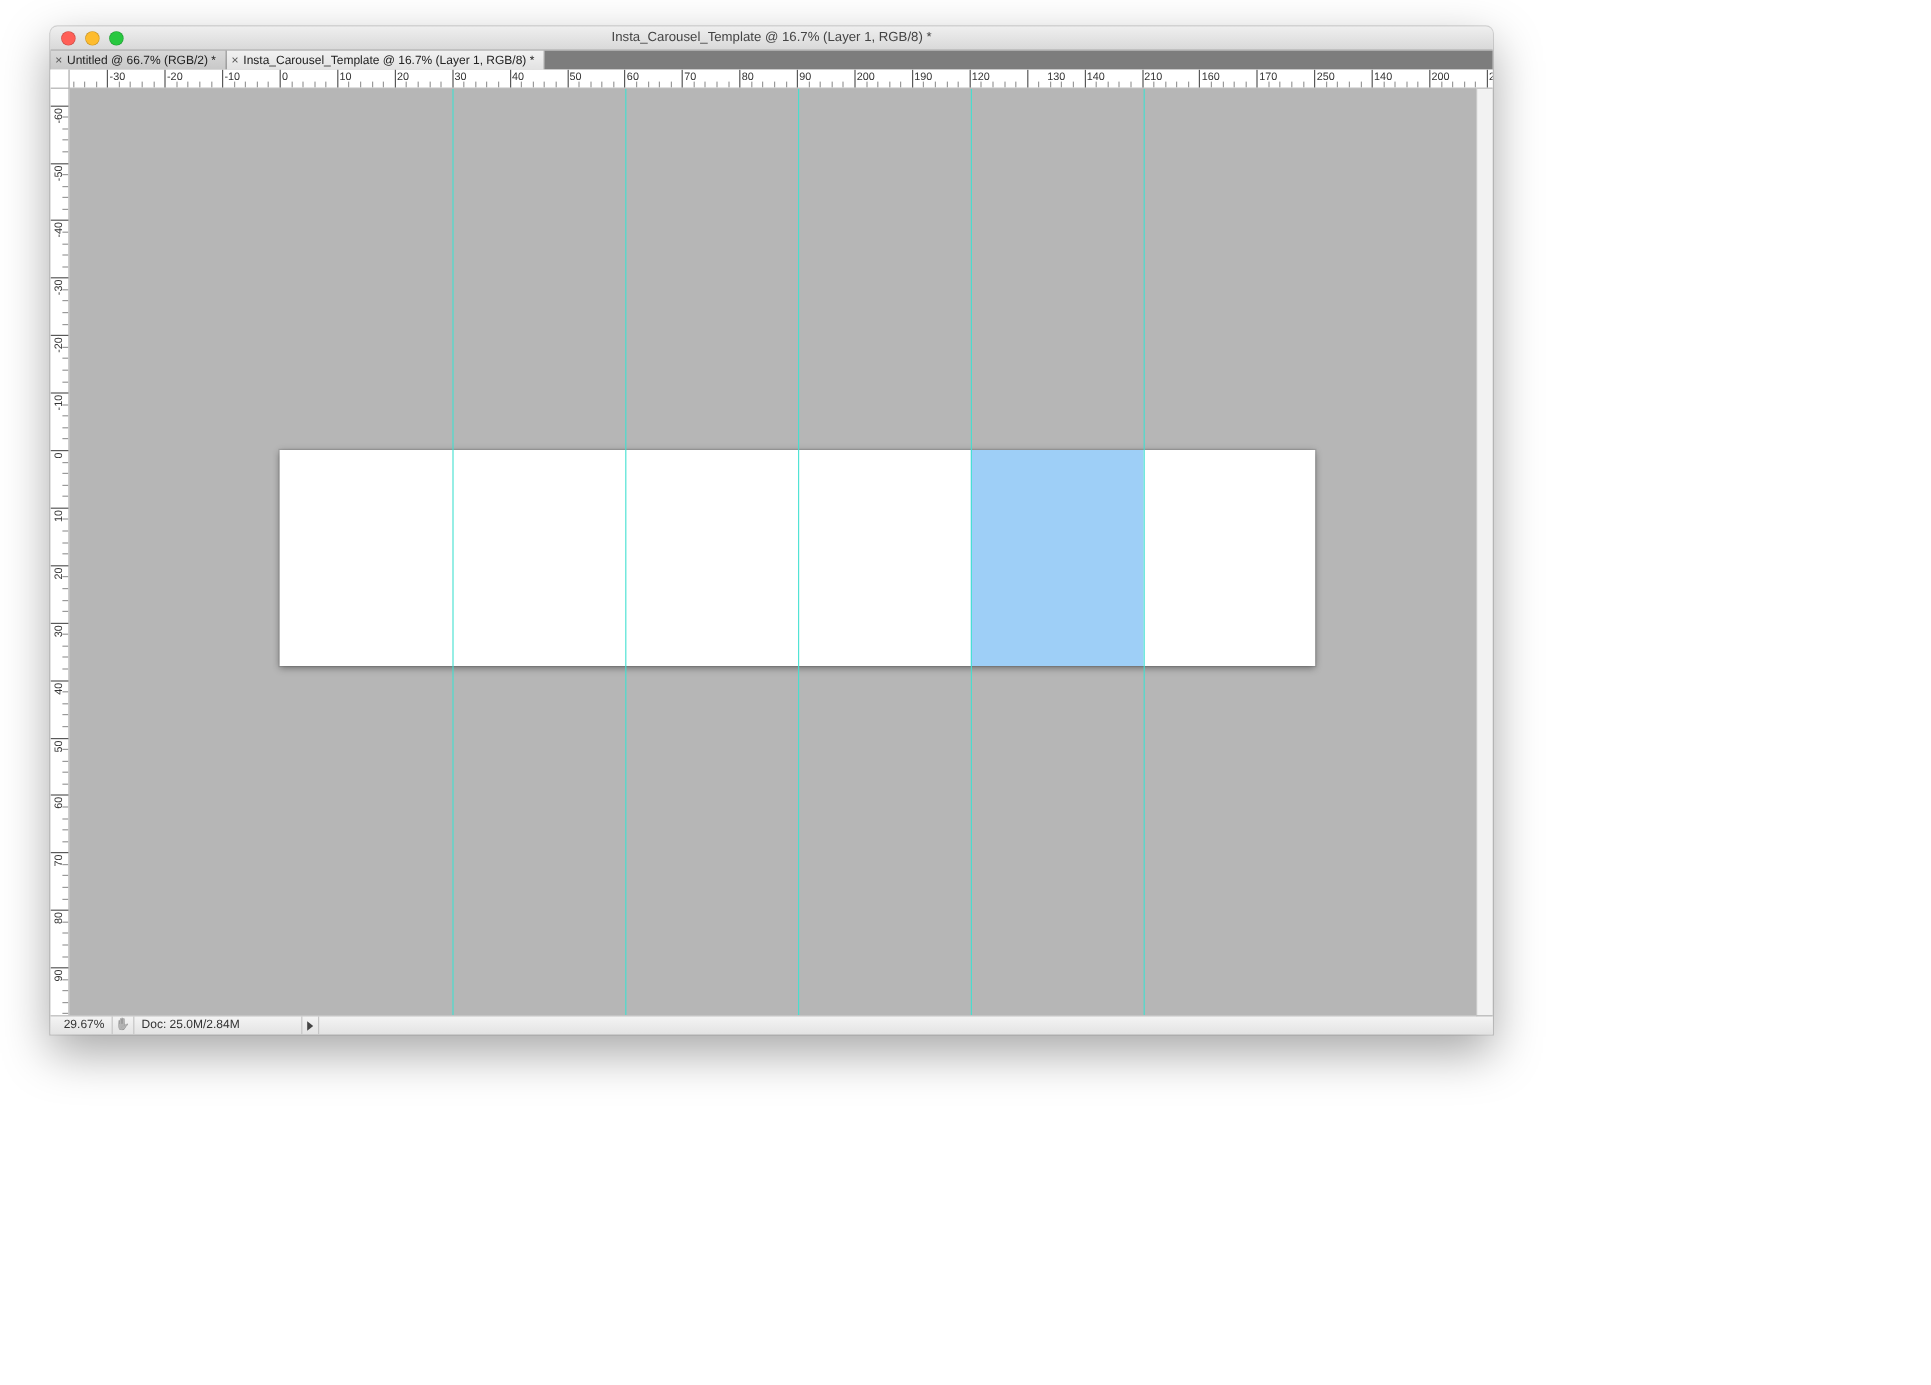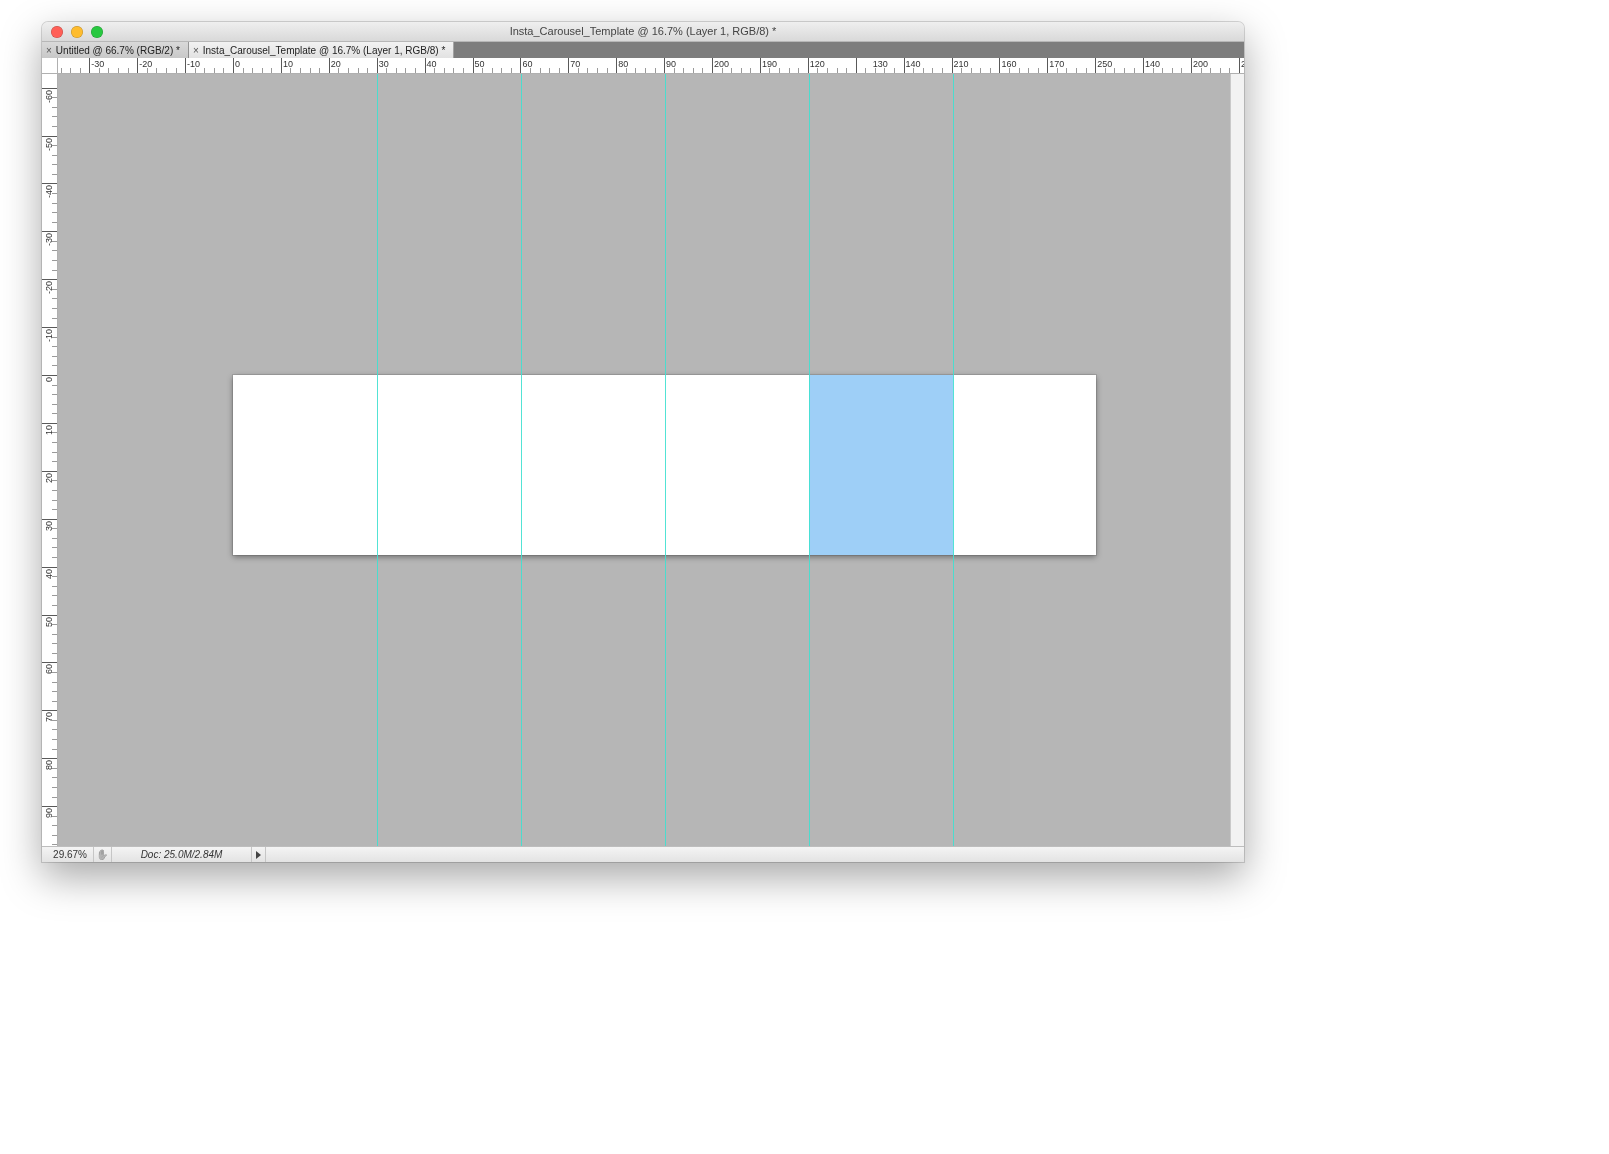--- a/index.html
+++ b/index.html
@@ -141,21 +141,21 @@
     display: flex; align-items: center;
     font-size: 10px; color: #333;
   }
   .sb-cell {
     height: 100%; display: flex; align-items: center; justify-content: center;
     border-right: 1px solid #c6c6c6;
     padding: 0 6px;
   }
   .sb-zoom { width: 52px; justify-content: flex-end; padding-right: 6px; }
   .sb-icon { width: 18px; }
-  .sb-doc { width: 140px; justify-content: center; font-style: italic; }
+  .sb-doc { width: 140px; justify-content: flex-start; }
   .sb-play { width: 14px; }
   .sb-play-tri {
     width: 0; height: 0; border-left: 5px solid #444;
     border-top: 4px solid transparent; border-bottom: 4px solid transparent;
   }
   .sb-rest { flex: 1; background: linear-gradient(#eaeaea,#dedede); }
 
   
   .hand-icon {
     width: 12px; height: 12px; position: relative;

